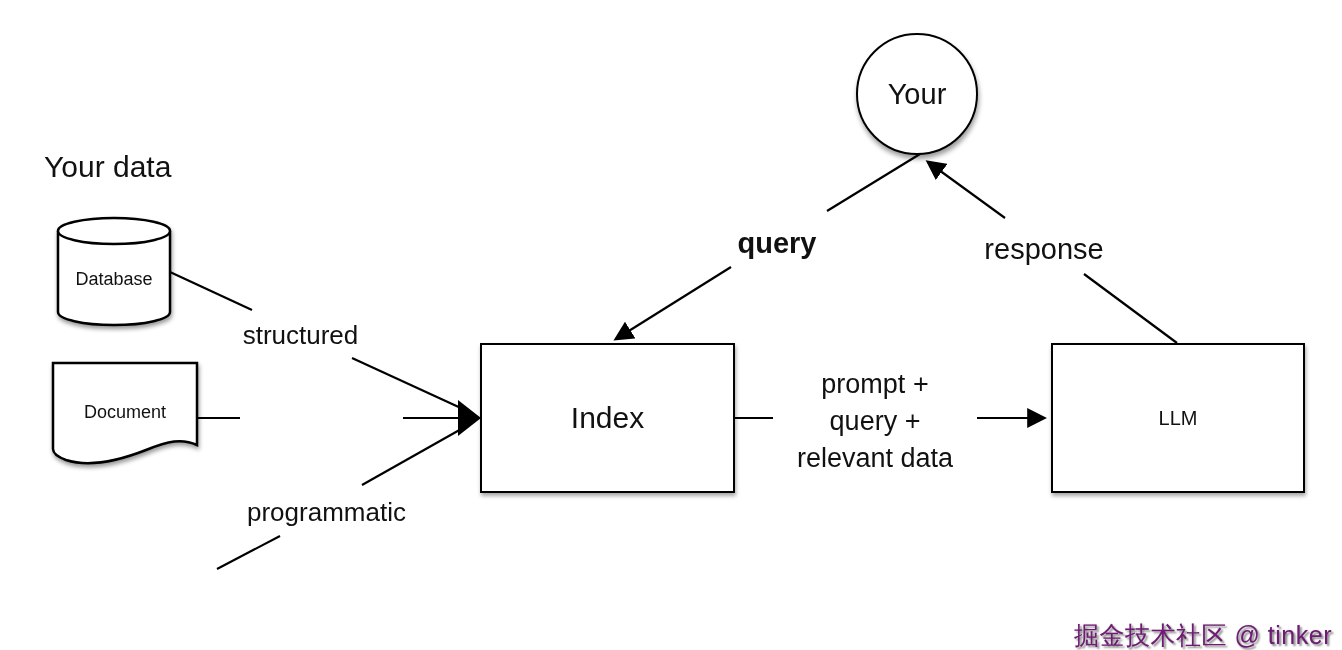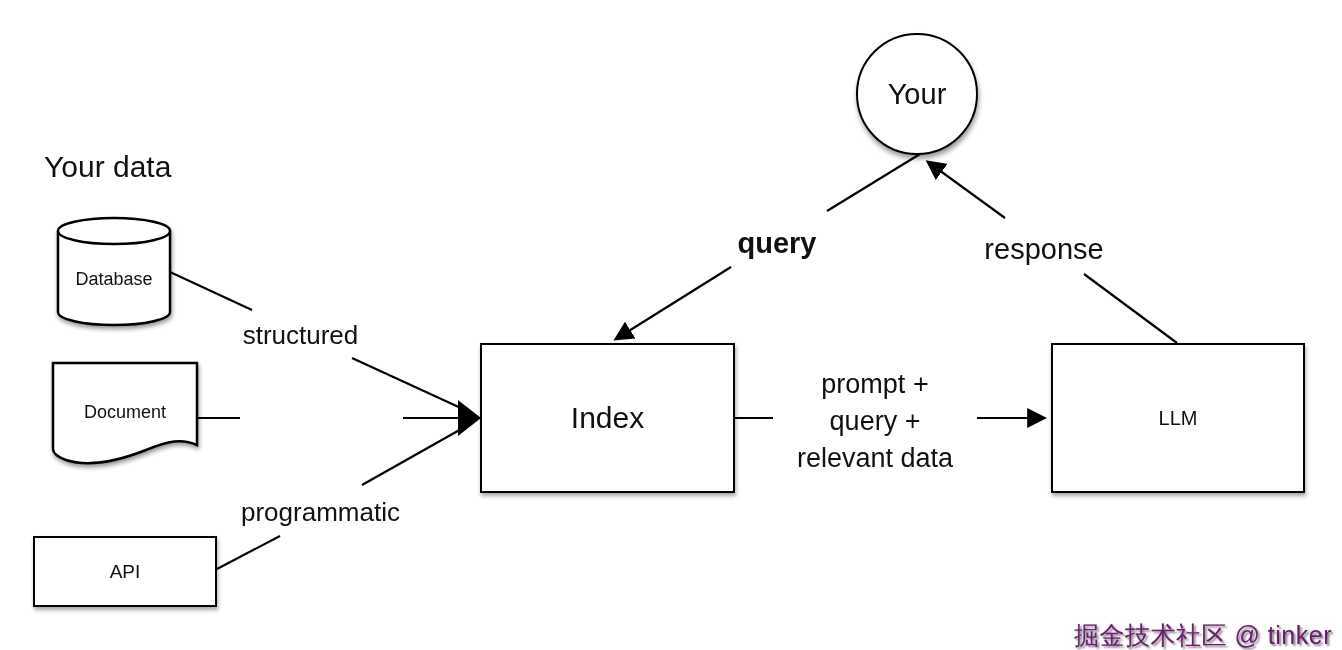--- a/index.html
+++ b/index.html
@@ -43,21 +43,21 @@
     color: #111111;
     white-space: nowrap;
   }
   .lbl-title { left: 44px; top: 150px; font-size: 30px; }
   .lbl-shape { z-index: 3; font-size: 18px; text-align: center; }
   .lbl-database { left: 58px;  top: 269px; width: 112px; }
   .lbl-document { left: 53px;  top: 402px; width: 144px; }
   .lbl-edge { font-size: 26px; text-align: center; }
   .lbl-structured   { left: 228px; top: 320px; width: 145px; }
   .lbl-unstructured { left: 250px; top: 404px; width: 148px; }
-  .lbl-programmatic { left: 241px; top: 497px; width: 156px; }
+  .lbl-programmatic { left: 247px; top: 497px; width: 156px; }
   .lbl-query    { left: 727px; top: 227px; width: 100px; font-size: 29px; text-align: center; font-weight: bold; }
   .lbl-response { left: 974px; top: 233px; width: 140px; font-size: 29px; text-align: center; }
   .lbl-prompt {
     left: 770px; top: 366px; width: 210px;
     font-size: 27px; line-height: 37px;
     text-align: center;
     white-space: pre-line;
   }
   .watermark {
     position: absolute;
@@ -109,23 +109,20 @@
 
     <path d="M 53 363 L 197 363 L 197 445 C 182 438 168 441 146 450 C 118 461 88 467 66 460 C 58 457 53 454 53 449 Z" fill="#fff" stroke="#000" stroke-width="2.5" filter="url(#ds)"></path>
   </svg>
 
   <div class="node node-index">
     <span>Index</span>
   </div>
   <div class="node node-llm">
     <span>LLM</span>
   </div>
-  <div class="node node-api">
-    <span>API</span>
-  </div>
   <div class="node node-user">
     <span>Your</span>
   </div>
 
   <div class="lbl lbl-shape lbl-database">Database</div>
   <div class="lbl lbl-shape lbl-document">Document</div>
 
   <div class="lbl lbl-title">Your data</div>
 
   <div class="lbl lbl-edge lbl-structured">structured</div>

